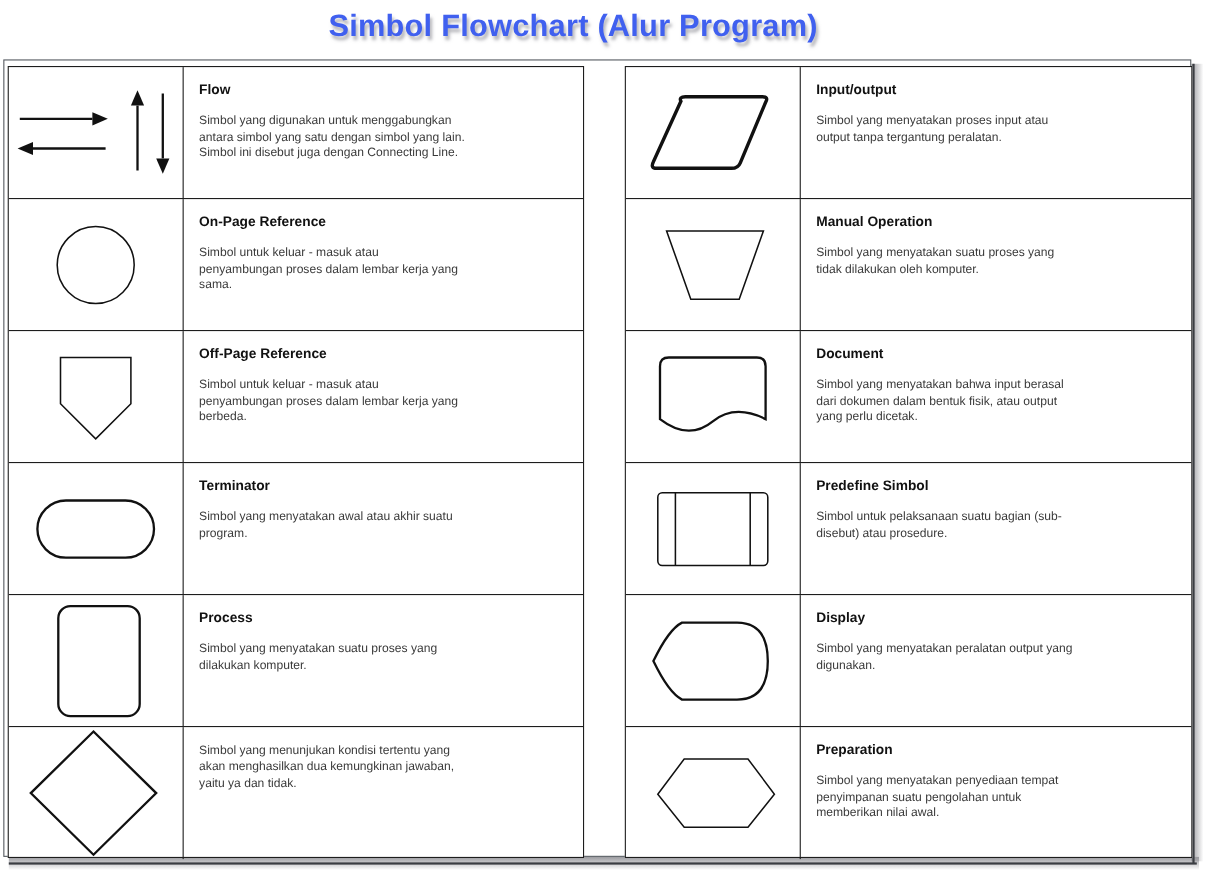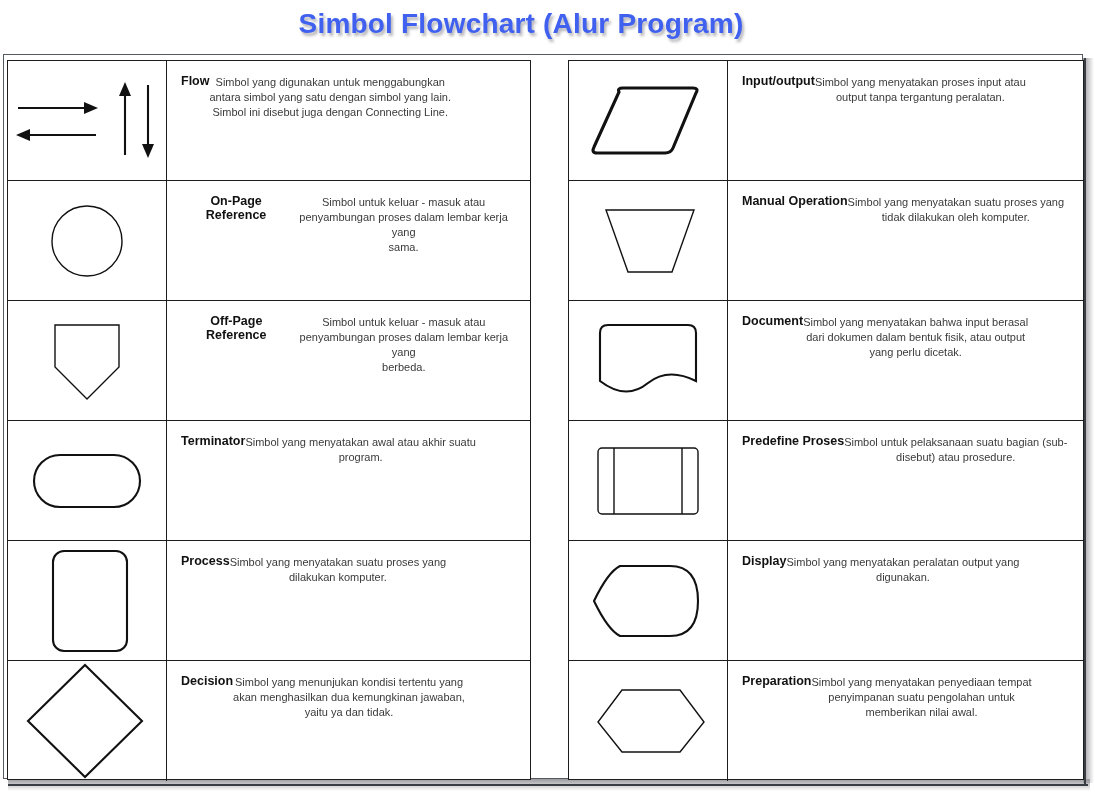--- a/index.html
+++ b/index.html
@@ -107,22 +107,21 @@
     border-right: 1px solid #1d1d1d;
     display: flex;
     align-items: center;
     justify-content: center;
   }
   .desc-cell {
     flex: 1;
     box-sizing: border-box;
     padding: 14px 14px 10px 14px;
     display: flex;
-    flex-direction: row;
-    text-align: center;
+    flex-direction: column;
   }
   .desc-title {
     font-size: 12.5px;
     font-weight: bold;
     color: #111111;
     margin-bottom: 14px;
     line-height: 1.1;
   }
   .desc-body {
     font-size: 11px;
@@ -227,21 +226,20 @@
     </div>
   </div>
 
   <div class="sym-row">
     <div class="sym-cell">
       <svg width="124" height="118" viewBox="0 0 124 118">
         <polygon class="stroke-med" points="60,3 117,59 60,115 3,59"></polygon>
       </svg>
     </div>
     <div class="desc-cell">
-      <div class="desc-title">Decision</div>
       <div class="desc-body">Simbol yang menunjukan kondisi tertentu yang
 akan menghasilkan dua kemungkinan jawaban,
 yaitu ya dan tidak.</div>
     </div>
   </div>
 </div>
 
 <div class="symbol-table" id="table-right">
 
   <div class="sym-row">
@@ -286,21 +284,21 @@
 
   <div class="sym-row">
     <div class="sym-cell">
       <svg width="124" height="78" viewBox="0 0 124 78">
         <rect class="stroke-thin" x="12" y="6" width="100" height="66" rx="4" ry="4"></rect>
         <line class="stroke-thin" x1="28" y1="6" x2="28" y2="72"></line>
         <line class="stroke-thin" x1="96" y1="6" x2="96" y2="72"></line>
       </svg>
     </div>
     <div class="desc-cell">
-      <div class="desc-title">Predefine Proses</div>
+      <div class="desc-title">Predefine Simbol</div>
       <div class="desc-body">Simbol untuk pelaksanaan suatu bagian (sub-
 disebut) atau prosedure.</div>
     </div>
   </div>
 
   <div class="sym-row">
     <div class="sym-cell">
       <svg width="124" height="86" viewBox="0 0 124 86">
         <path class="stroke-med" d="M 34 8 L 84 8 Q 112 8 112 43 Q 112 78 84 78 L 34 78 Q 22 72 8 43 Q 22 14 34 8 Z"></path>
       </svg>

